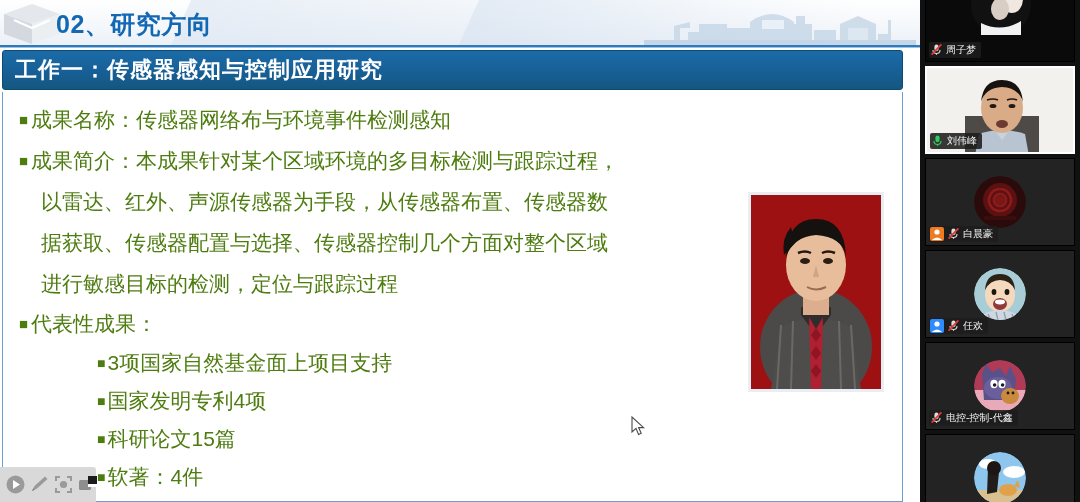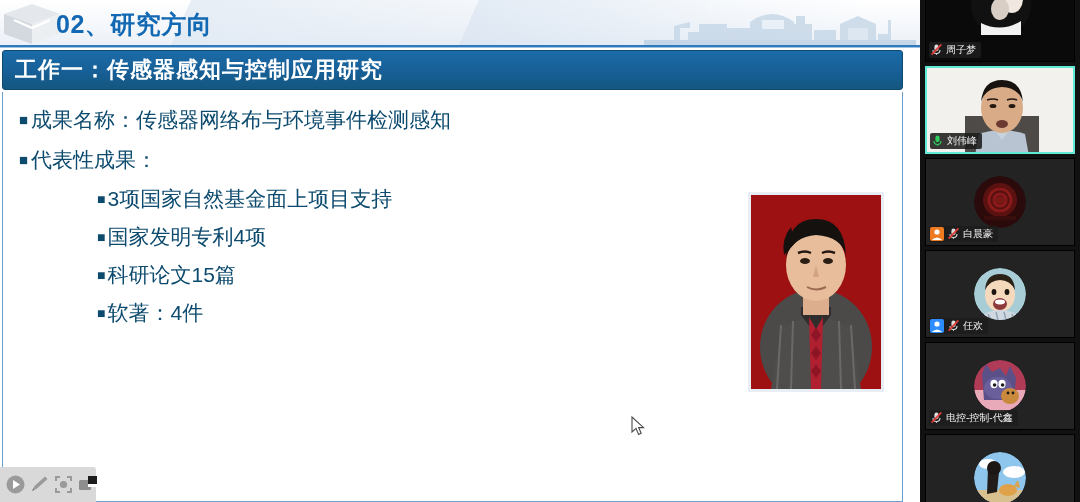--- a/index.html
+++ b/index.html
@@ -65,21 +65,21 @@
   }
 
   
   #content-frame {
     position: absolute; left: 2px; top: 92px; width: 901px; height: 410px;
     border: 1px solid #6b9fd0; border-top: none; background: #fff;
   }
 
   #body-text {
     position: absolute; left: 16px; top: 8px; width: 700px;
-    color: #0c4a6e;
+    color: #4d7c0f;
   }
   .lvl1 {
     font-size: 21px; line-height: 40px; white-space: nowrap;
     text-indent: 0;
   }
   .lvl1 .bul { font-size: 15px; vertical-align: 2px; margin-right: 3px; }
   .para {
     font-size: 21px; line-height: 41px;
   }
   .para .bul { font-size: 15px; vertical-align: 2px; margin-right: 3px; }
@@ -118,21 +118,21 @@
     background: #111111;
     padding: 0 5px;
     overflow: hidden;
   }
   .tile {
     position: relative; width: 150px; height: 88px;
     background: #232323; margin-bottom: 4px; overflow: hidden;
     border: 1px solid #000;
   }
   .tile.first { margin-top: -18px; height: 80px; }
-  .tile.speaking { border: 2px solid #5eead4; }
+  .tile.speaking { border: 2px solid #ffffff; }
   .tile .videofill { position:absolute; inset:0; }
 
   .avatar {
     position: absolute; left: 50%; top: 50%; transform: translate(-50%,-50%);
     width: 52px; height: 52px; border-radius: 50%; overflow: hidden;
   }
   .namebar {
     position: absolute; left: 3px; bottom: 3px;
     display: flex; align-items: flex-start; gap: 3px;
     background: rgba(28,28,28,.88);
@@ -192,20 +192,25 @@
     <div id="banner">
       <div id="banner-text">工作一：传感器感知与控制应用研究</div>
     </div>
 
     <div id="content-frame">
 
       <div id="body-text">
 
         <div class="lvl1"><span class="bul">■</span><span>成果名称：</span><span>传感器网络布与环境事件检测感知</span></div>
 
+        <div class="para"><span class="bul">■</span><span>成果简介：</span><span>本成果针对某个区域环境的多目标检测与跟踪过程，</span>
+          <span class="para-cont">以雷达、红外、声源传感器为手段，从传感器布置、传感器数</span>
+          <span class="para-cont">据获取、传感器配置与选择、传感器控制几个方面对整个区域</span>
+          <span class="para-cont">进行敏感目标的检测，定位与跟踪过程</span>
+        </div>
 
         <div class="lvl1"><span class="bul">■</span><span>代表性成果：</span></div>
 
         <div class="lvl2"><span class="bul">■</span><span>3项国家自然基金面上项目支持</span></div>
 
         <div class="lvl2"><span class="bul">■</span><span>国家发明专利4项</span></div>
 
         <div class="lvl2"><span class="bul">■</span><span>科研论文15篇</span></div>
 
         <div class="lvl2"><span class="bul">■</span><span>软著：4件</span></div>

